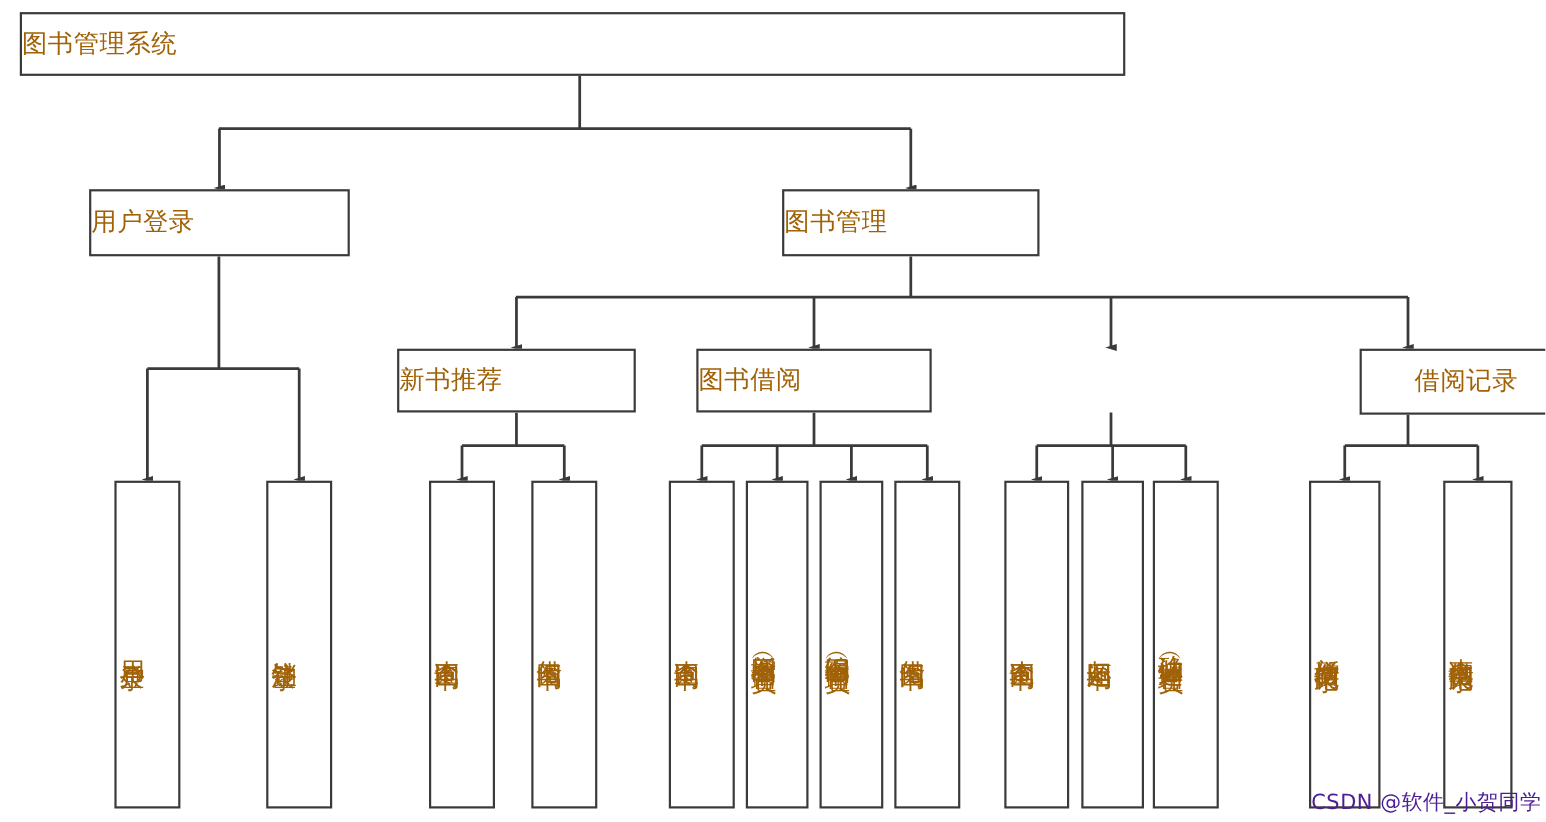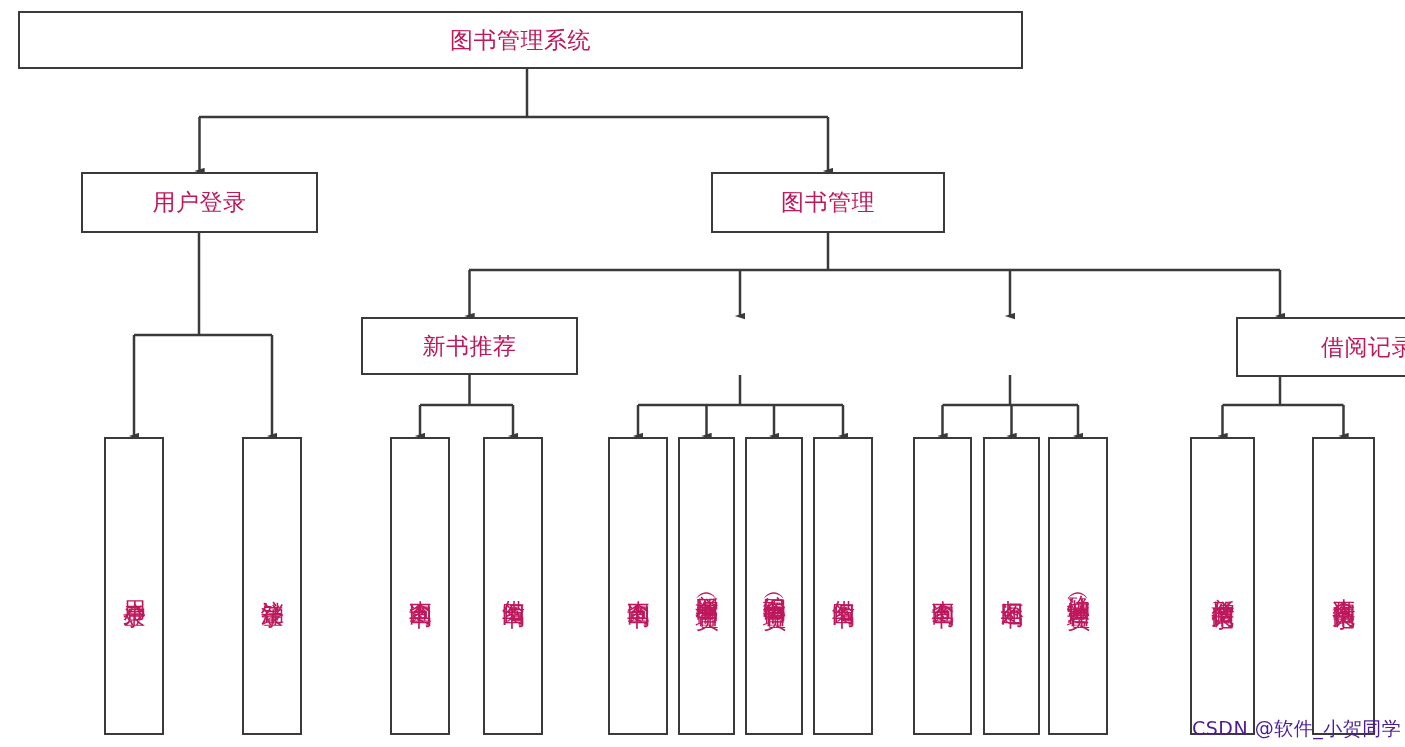--- a/index.html
+++ b/index.html
@@ -26,22 +26,22 @@
     height: 747px;
     pointer-events: none;
   }
   .node {
     position: absolute;
     box-sizing: border-box;
     border: 2.5px solid #3a3a3a;
     background: #ffffff;
     display: flex;
     align-items: center;
-    justify-content: center;
-    color: #be185d;
+    justify-content: flex-start;
+    color: #a16207;
   }
   .node .lbl {
     display: block;
     text-align: center;
     line-height: 1.08;
     letter-spacing: 0.5px;
   }
   
   .h-node .lbl {
     font-size: 23px;
@@ -124,20 +124,23 @@
   <div class="node h-node" id="node-l2-0" style="left: 81px; top: 172px; width: 237px; height: 61px;">
     <span class="lbl">用户登录</span>
   </div>
   <div class="node h-node" id="node-l3-0" style="left: 361px; top: 317px; width: 217px; height: 58px;">
     <span class="lbl">新书推荐</span>
   </div>
 
   <div class="node h-node" id="node-l2-1" style="left: 711px; top: 172px; width: 234px; height: 61px;">
     <span class="lbl">图书管理</span>
   </div>
+  <div class="node h-node" id="node-l3-1" style="left: 633px; top: 317px; width: 214px; height: 58px;">
+    <span class="lbl">图书借阅</span>
+  </div>
   <div class="node h-node" id="node-l3-3" style="left: 1236px; top: 317px; width: 216px; height: 60px; padding-left: 48px;">
     <span class="lbl">借阅记录</span>
   </div>
 
   <div class="node v-node" id="leaf-0" style="left: 104px; top: 437px; width: 60px; height: 298px;">
     <span class="lbl">用户登录</span>
   </div>
   <div class="node v-node" id="leaf-1" style="left: 242px; top: 437px; width: 60px; height: 298px;">
     <span class="lbl">注销登录</span>
   </div>

